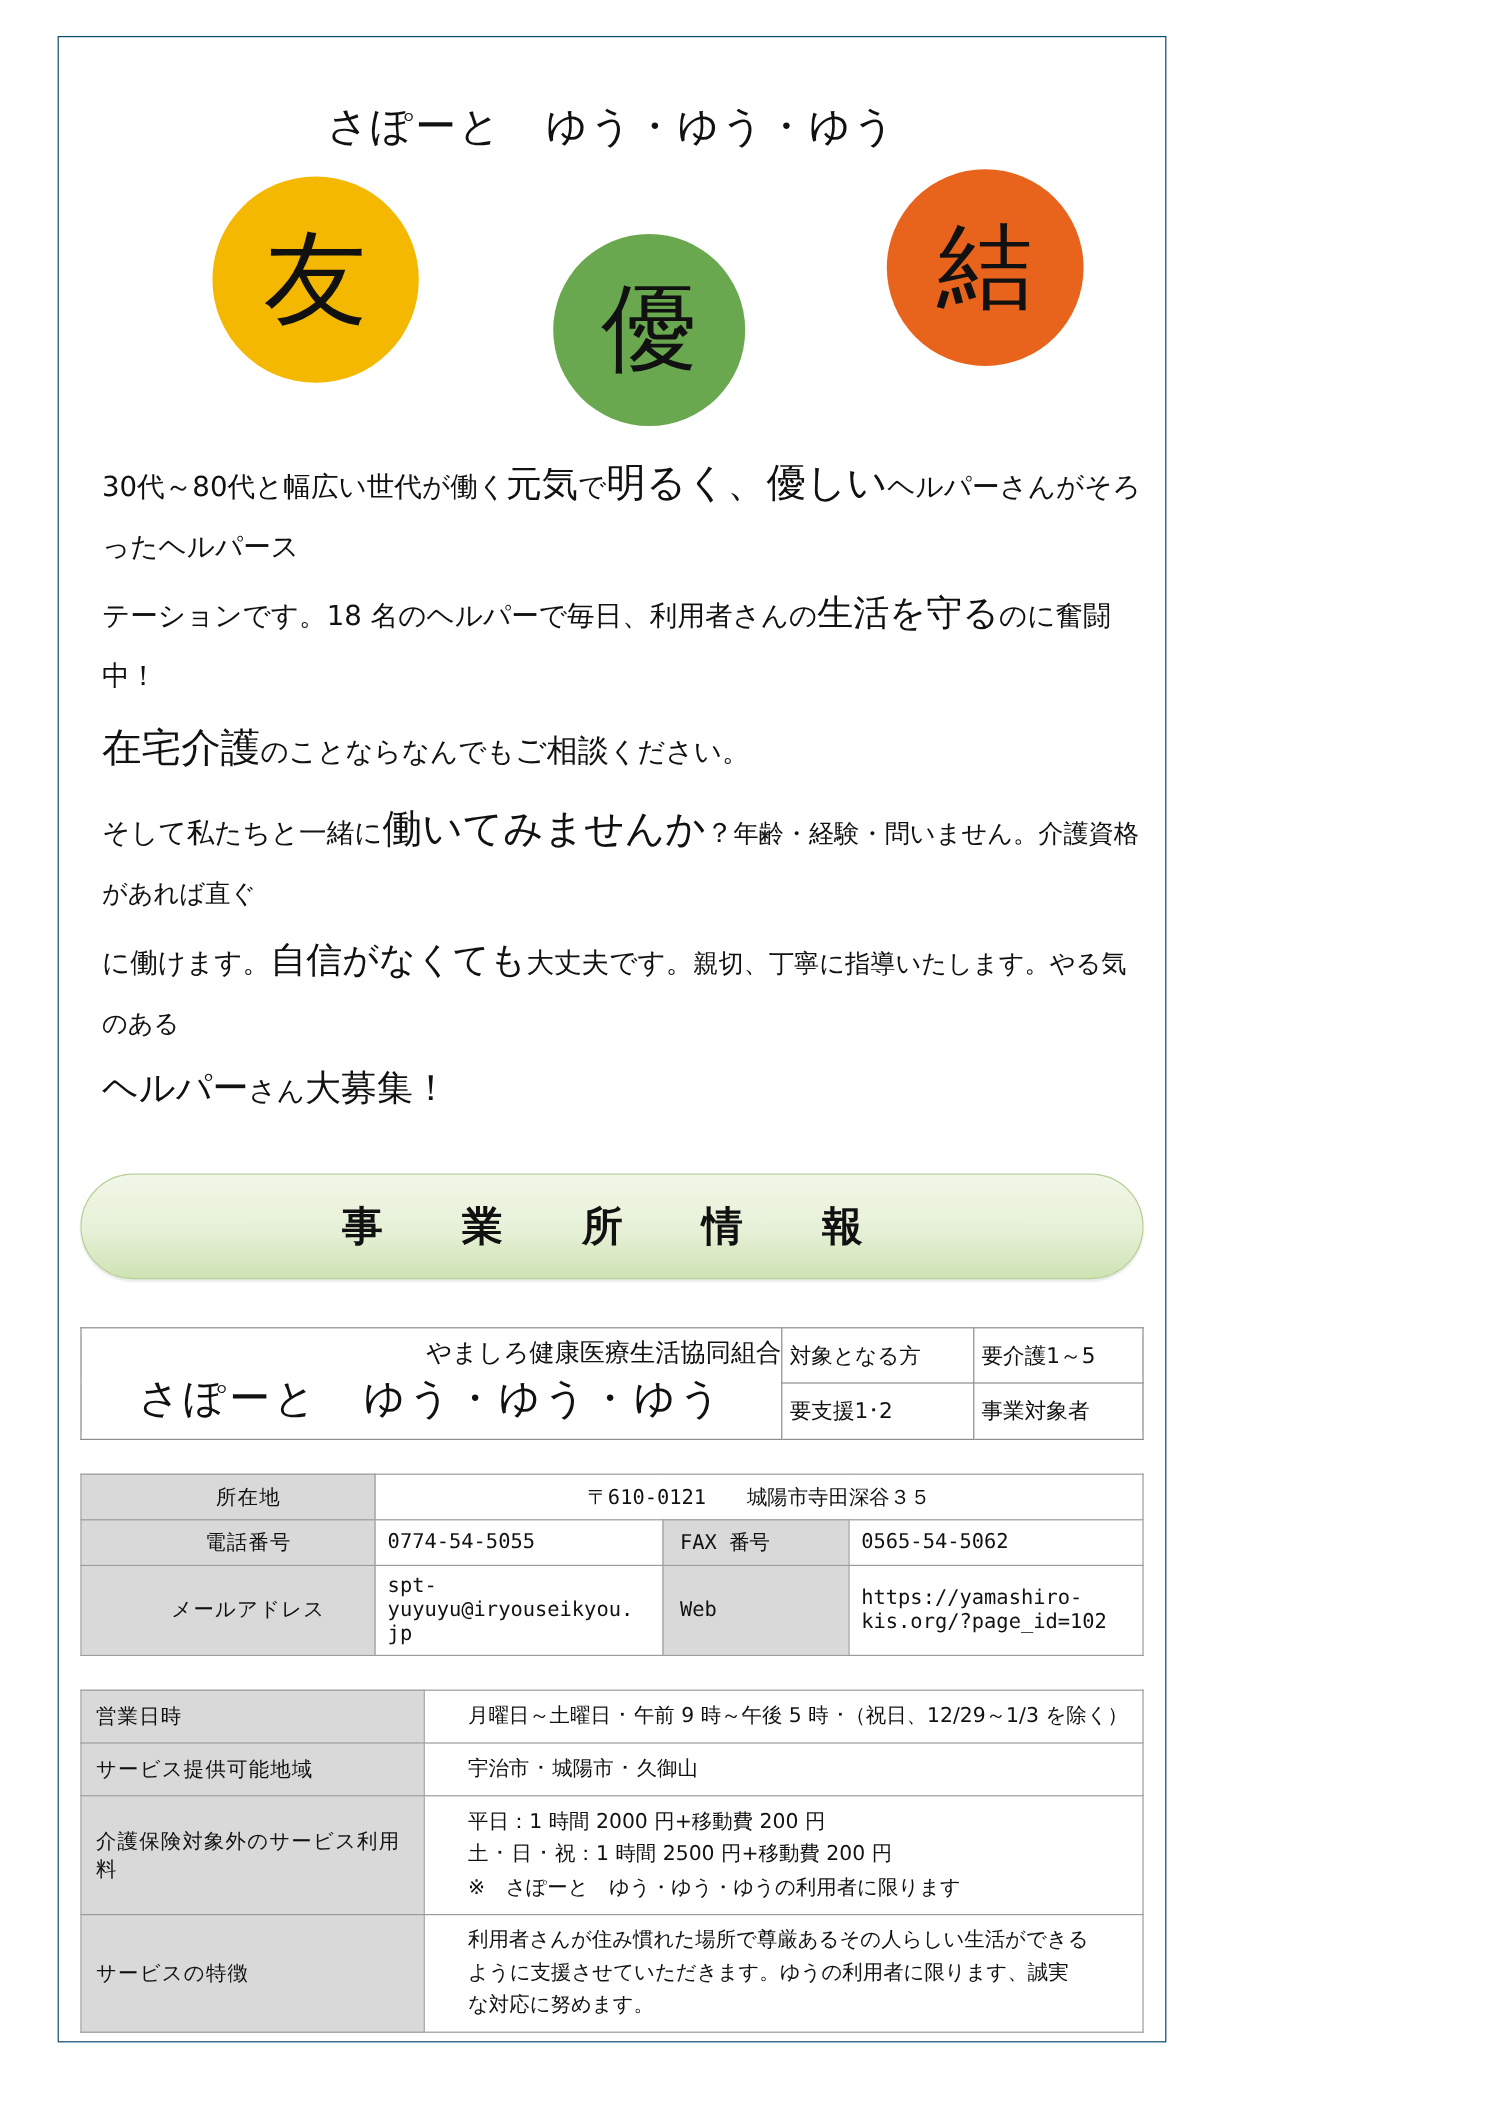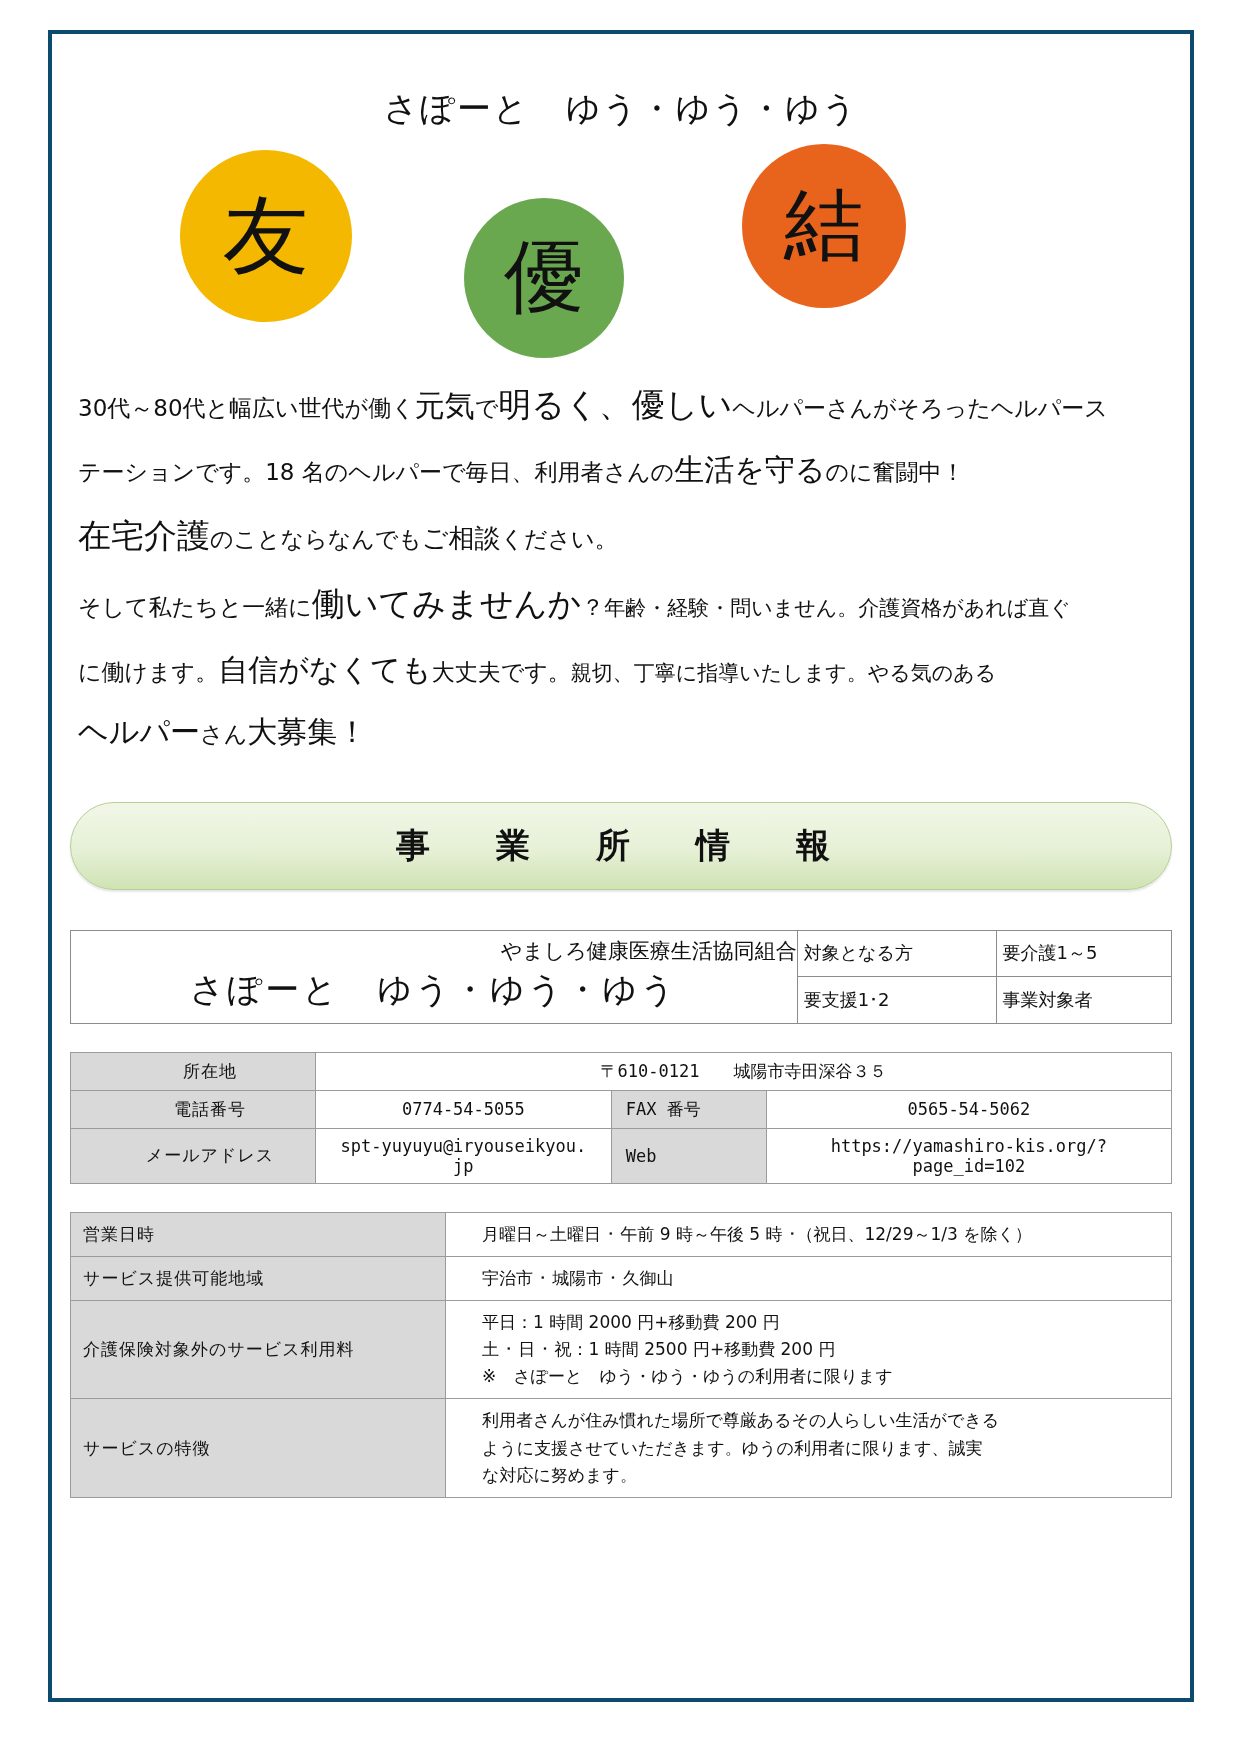--- a/index.html
+++ b/index.html
@@ -2,39 +2,39 @@
 <html><head>
 <meta charset="utf-8">
 <style>
   html,body{margin:0;padding:0;}
   body{
     width:1241px;height:1755px;background:#ffffff;
     font-family:"Liberation Sans","DejaVu Sans",sans-serif;
     color:#111;
   }
   .page{
-    position:absolute;left:48px;top:30px;width:1146px;height:1672px;
-    border:4px solid #0c4a6e;background:#fff;box-sizing:border-box;
+    position:absolute;left:48px;top:30px;width:924px;height:1672px;
+    border:1px solid #0c4a6e;background:#fff;box-sizing:border-box;
   }
   .title{
     text-align:center;font-size:34px;letter-spacing:2px;margin-top:52px;
     font-family:"DejaVu Sans",sans-serif;
   }
   .circles{position:relative;height:215px;margin-top:18px;}
   .circle{
     position:absolute;border-radius:50%;
     display:flex;align-items:center;justify-content:center;
     color:#111;font-family:"DejaVu Sans",sans-serif;
   }
   .c-yellow{left:128px;top:0px;width:172px;height:172px;background:#f5b800;font-size:86px;}
   .c-green{left:412px;top:48px;width:160px;height:160px;background:#6aa84f;font-size:80px;}
   .c-orange{left:690px;top:-6px;width:164px;height:164px;background:#e8641c;font-size:80px;}
 
   .body-text{
-    margin:8px 18px 0 24px;padding:0 2px;
+    margin:8px 18px 0 34px;padding:0 2px;
     font-size:23px;line-height:1.95;letter-spacing:0px;
     font-family:"DejaVu Sans",sans-serif;
   }
   .body-text p{margin:0 0 4px 0;}
   .b-lg{font-size:30px;}
   .b-xl{font-size:33px;}
   .b-md{font-size:26px;}
   .b-sm{font-size:21px;}
 
   .banner{
@@ -53,21 +53,21 @@
   .name-cell{
     width:66%;text-align:center;padding:6px 0 10px 0;vertical-align:middle;
     font-family:"DejaVu Sans",sans-serif;
   }
   .name-sub{font-size:21px;text-align:right;}
   .name-main{font-size:34px;letter-spacing:3px;margin-top:2px;}
   .tbl-name .small{font-size:18px;text-align:left;padding:10px 6px;font-family:"DejaVu Sans",sans-serif;}
 
   .tbl-contact{margin:28px 18px 0 18px;width:calc(100% - 36px);
     font-family:"DejaVu Sans Mono","DejaVu Sans",monospace;font-size:17px;}
-  .tbl-contact td{border:1px solid #9b9b9b;padding:7px 10px;text-align:center;}
+  .tbl-contact td{border:1px solid #9b9b9b;padding:7px 10px;}
   .tbl-contact .hd{background:#d9d9d9;text-align:center;width:190px;letter-spacing:1px;padding-left:44px;}
   .tbl-contact .hd2{background:#d9d9d9;text-align:left;width:130px;padding-left:14px;margin-top:44px;}
   .tbl-contact .ctr{text-align:center;}
 
   .tbl-info{margin:28px 18px 0 18px;width:calc(100% - 36px);
     font-family:"DejaVu Sans","Liberation Sans",sans-serif;font-size:17px;}
   .tbl-info td{border:1px solid #9b9b9b;padding:8px 12px;vertical-align:middle;}
   .tbl-info .hd{background:#d9d9d9;width:350px;letter-spacing:1px;}
   .tbl-info .val{line-height:1.6;}
   .tbl-info .val div{white-space:pre;margin-left:24px;}

